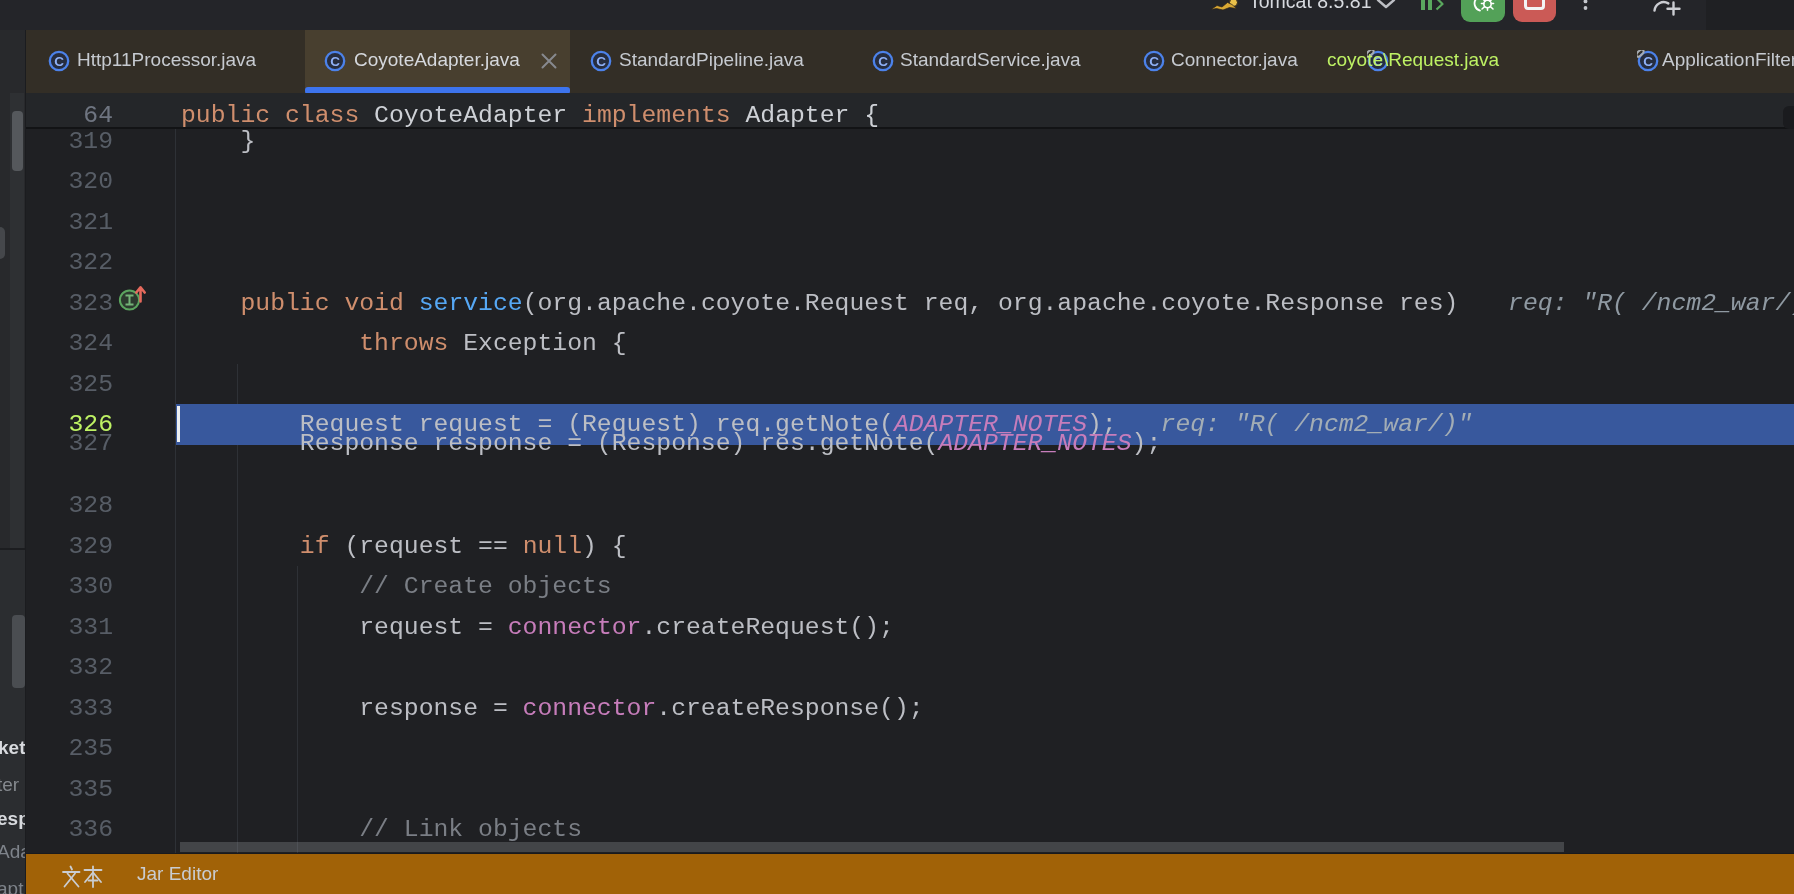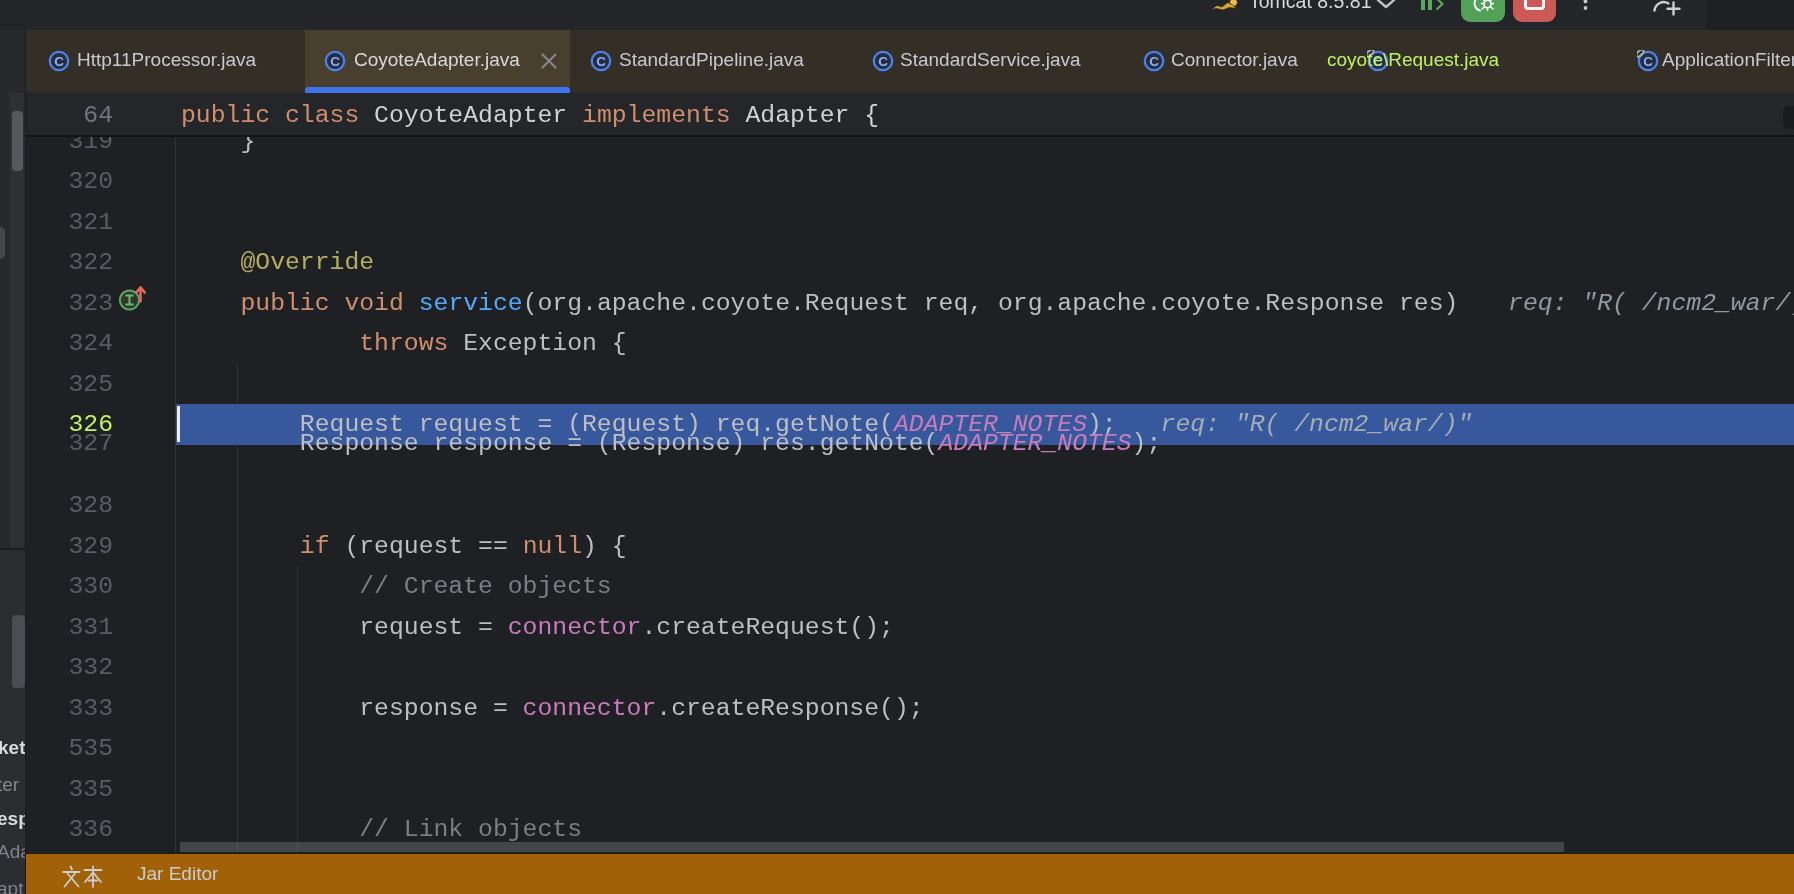--- a/index.html
+++ b/index.html
@@ -27,46 +27,46 @@
 <div class="abs" style="left:237px;top:364px;width:1px;height:489px;background:#2e3136"></div>
 <div class="abs" style="left:297px;top:566px;width:1px;height:287px;background:#2e3136"></div>
 
 <div class="abs" style="left:176px;top:404px;width:1618px;height:40.5px;background:#38589d"></div>
 <div class="abs" style="left:176.5px;top:406px;width:3.5px;height:36px;background:#eceef0"></div>
 
 <div id="rows">
 <div class="row" style="top:120.5px"><span class="ln">319</span><span class="cd">    }</span></div>
 <div class="row" style="top:161px"><span class="ln">320</span></div>
 <div class="row" style="top:201.5px"><span class="ln">321</span></div>
-<div class="row" style="top:242px"><span class="ln">322</span><span class="cd">    <span class="an">@Override</span></span></div>
+<div class="row" style="top:242px"><span class="ln">322</span></div>
 <div class="row" style="top:282.5px"><span class="ln">323</span><span class="cd">    <span class="k">public</span> <span class="k">void</span> <span class="m">service</span>(org.apache.coyote.Request req, org.apache.coyote.Response res)<span class="in" style="margin-left:49.7px">req: "R( /ncm2_war/)"</span></span></div>
 <div class="row" style="top:323px"><span class="ln">324</span><span class="cd">            <span class="k">throws</span> Exception {</span></div>
 <div class="row" style="top:363.5px"><span class="ln">325</span></div>
 <div class="row" style="top:404px"><span class="ln" style="color:#bef264">326</span><span class="cd">        Request request = (Request) req.getNote(<span class="cst">ADAPTER_NOTES</span>);<span class="in" style="margin-left:43.8px;color:#a3adb5">req: "R( /ncm2_war/)"</span></span></div>
 <div class="row" style="top:423px"><span class="ln">327</span><span class="cd">        Response response = (Response) res.getNote(<span class="cst">ADAPTER_NOTES</span>);</span></div>
 <div class="row" style="top:485px"><span class="ln">328</span></div>
 <div class="row" style="top:525.5px"><span class="ln">329</span><span class="cd">        <span class="k">if</span> (request == <span class="k">null</span>) {</span></div>
 <div class="row" style="top:566px"><span class="ln">330</span><span class="cd">            <span class="cm">// Create objects</span></span></div>
 <div class="row" style="top:606.5px"><span class="ln">331</span><span class="cd">            request = <span class="f">connector</span>.createRequest();</span></div>
 <div class="row" style="top:647px"><span class="ln">332</span></div>
 <div class="row" style="top:687.5px"><span class="ln">333</span><span class="cd">            response = <span class="f">connector</span>.createResponse();</span></div>
-<div class="row" style="top:728px"><span class="ln">535</span></div>
+<div class="row" style="top:728px"><span class="ln">235</span></div>
 <div class="row" style="top:768.5px"><span class="ln">335</span></div>
 <div class="row" style="top:809px"><span class="ln">336</span><span class="cd">            <span class="cm">// Link objects</span></span></div>
 </div>
 
 <svg class="abs" style="left:112px;top:280px" width="44" height="40" viewBox="0 0 44 40">
   <circle cx="17.5" cy="20" r="9.6" fill="#2c3a2e" stroke="#5ba55f" stroke-width="2"></circle>
   <path d="M13.5 15.5h8M13.5 24.5h8M17.5 15.5v9" stroke="#74b378" stroke-width="2" fill="none"></path>
   <path d="M28.5 21.5v-12M24.3 12.5l4.2-5.2 4.2 5.2" stroke="#e5695c" stroke-width="2.6" fill="none" stroke-linecap="round" stroke-linejoin="round"></path>
 </svg>
 
 <div class="abs" style="left:180px;top:842px;width:1384px;height:10px;background:rgba(160,164,170,0.28)"></div>
 
-<div class="abs" style="left:26px;top:93px;width:1768px;height:44px;background:#242629;border-bottom:2px solid #121315">
+<div class="abs" style="left:26px;top:93px;width:1768px;height:36px;background:#242629;border-bottom:2px solid #121315">
     <div class="row" style="top:0;left:-26px;line-height:44px"><span class="ln" style="color:#6f7581">64</span><span class="cd"><span class="k">public</span> <span class="k">class</span> <span style="color:#ced1d6">CoyoteAdapter</span> <span class="k">implements</span> <span style="color:#ced1d6">Adapter</span> <span style="color:#ced1d6">{</span></span></div>
   </div>
 
 <div class="abs" style="left:1783px;top:106px;width:18px;height:23px;background:#1a1b1e;border-radius:6px"></div>
 
 <div class="abs" style="left:26px;top:30px;width:1768px;height:63px;background:#332e26;overflow:hidden">
 
   <div class="abs" style="left:279px;top:0;width:265px;height:63px;background:#483f2f"></div>
   <div class="abs" style="left:279px;top:57px;width:265px;height:6.5px;background:#3d74ee;border-radius:3px"></div>
 </div>

